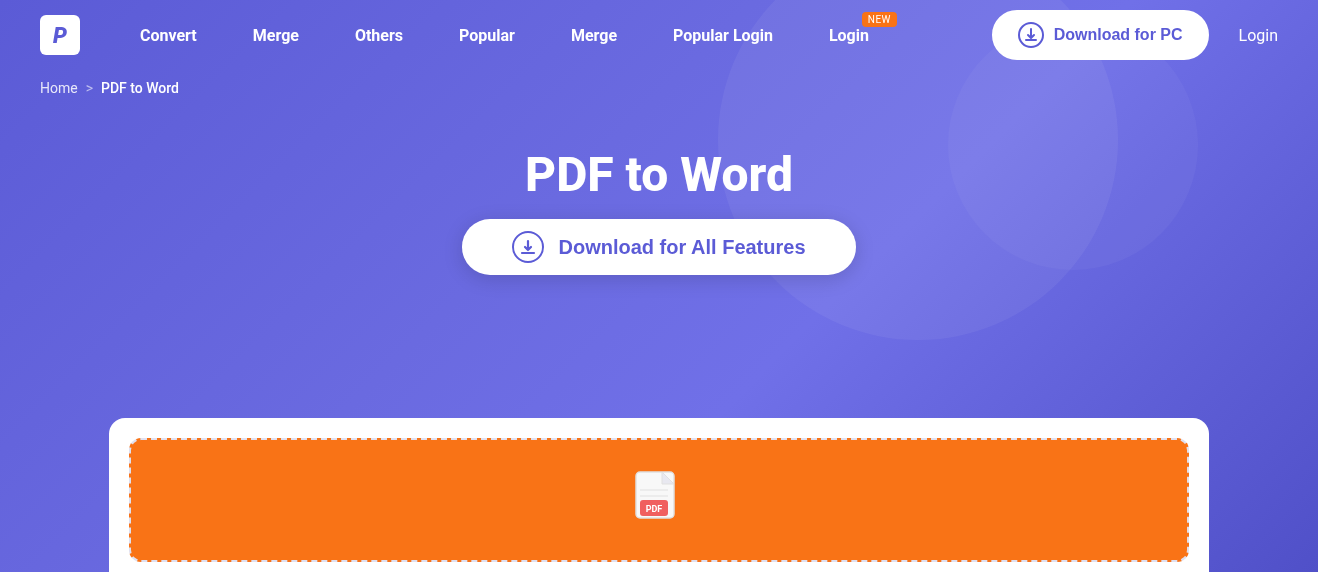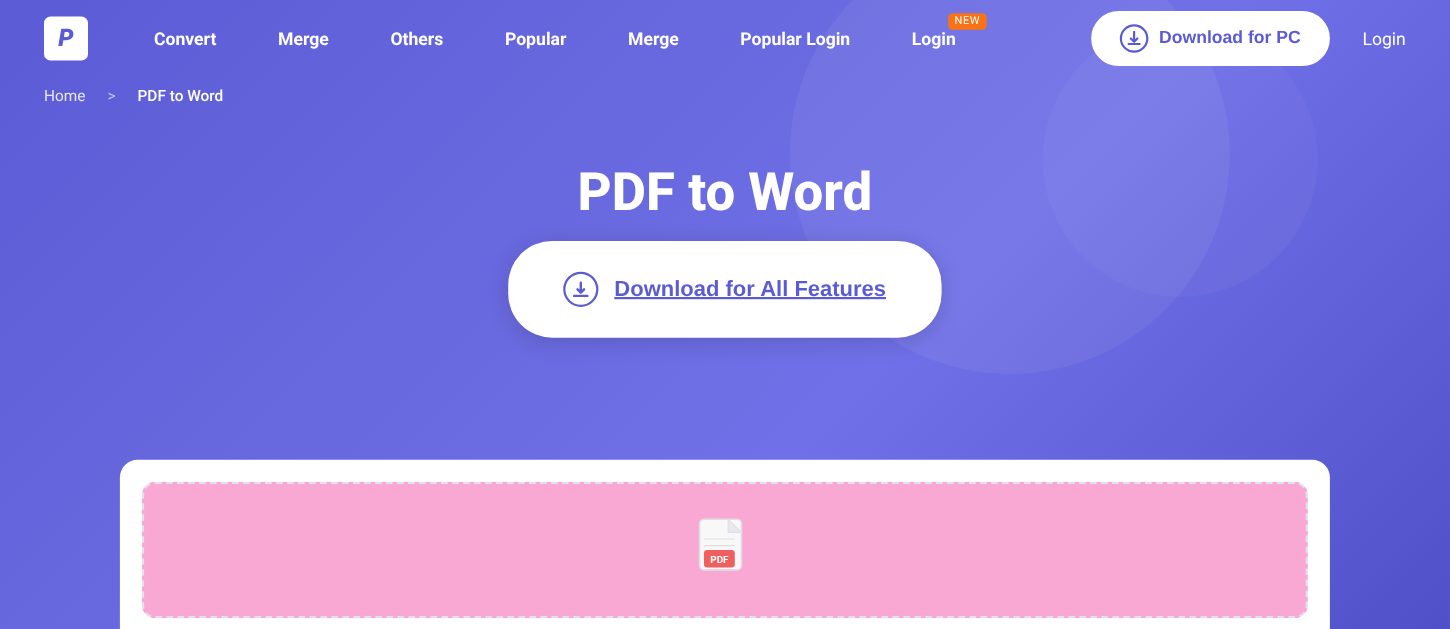--- a/index.html
+++ b/index.html
@@ -150,21 +150,21 @@
       font-size: 16px;
       font-weight: 400;
       cursor: pointer;
     }
 
     
     .breadcrumb {
       padding: 10px 40px;
       display: flex;
       align-items: center;
-      gap: 20px;
+      gap: 8px;
       position: relative;
       z-index: 10;
     }
 
     .breadcrumb-item {
       color: rgba(255,255,255,0.85);
       font-size: 14px;
     }
 
     .breadcrumb-sep {
@@ -202,29 +202,28 @@
       font-weight: 400;
       text-align: center;
       margin-bottom: 32px;
     }
 
     .download-all-btn {
       background: white;
       color: #5b5bd6;
       border: none;
       border-radius: 40px;
-      padding: 28px 50px;
+      padding: 12px 50px;
       font-size: 20px;
       font-weight: 700;
       cursor: pointer;
       display: flex;
       align-items: center;
       gap: 14px;
       box-shadow: 0 4px 20px rgba(0,0,0,0.15);
-      text-decoration: underline;
     }
 
     .dl-icon-circle {
       width: 32px;
       height: 32px;
       border: 2.5px solid #5b5bd6;
       border-radius: 50%;
       display: flex;
       align-items: center;
       justify-content: center;
@@ -245,21 +244,21 @@
       display: flex;
       flex-direction: column;
       align-items: center;
       min-height: 110px;
     }
 
     .upload-inner {
       width: 100%;
       border: 2px dashed #e0e0f0;
       border-radius: 12px;
-      background: #f9a8d4;
+      background: #f97316;
       display: flex;
       align-items: center;
       justify-content: center;
       padding: 30px;
       min-height: 80px;
     }
   </style>
 </head>
 <body>
 

